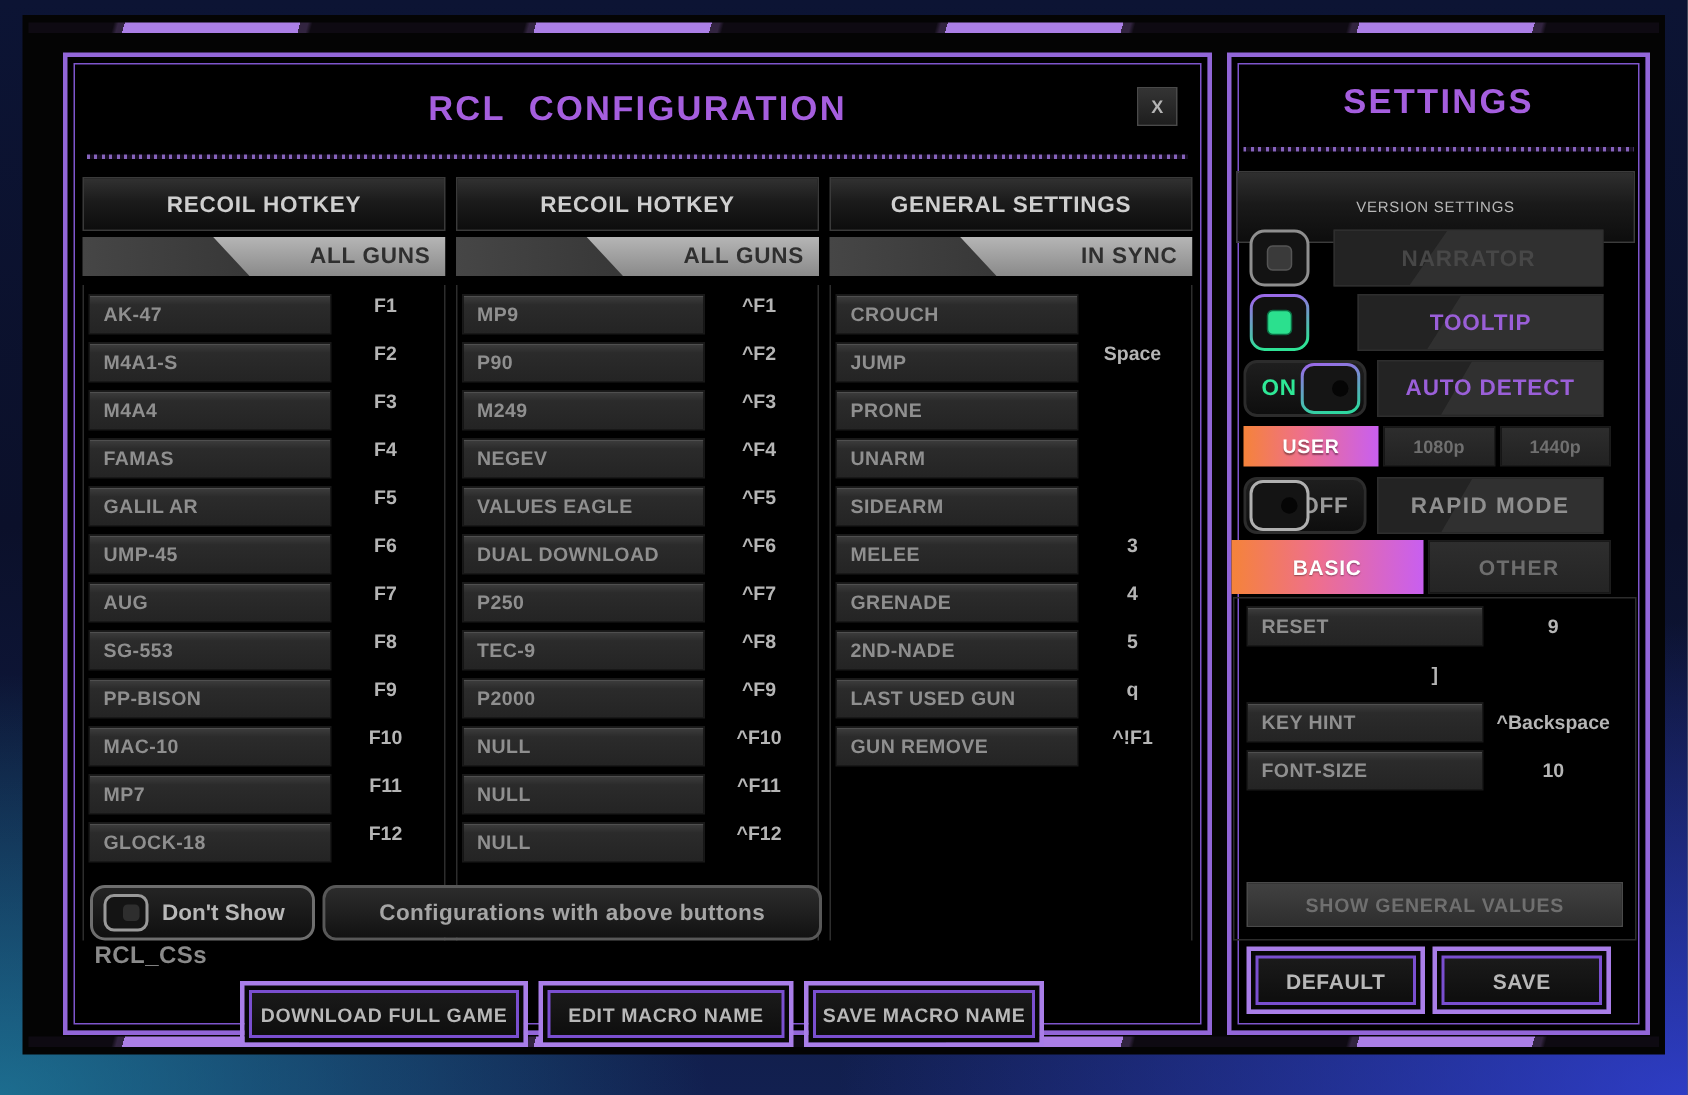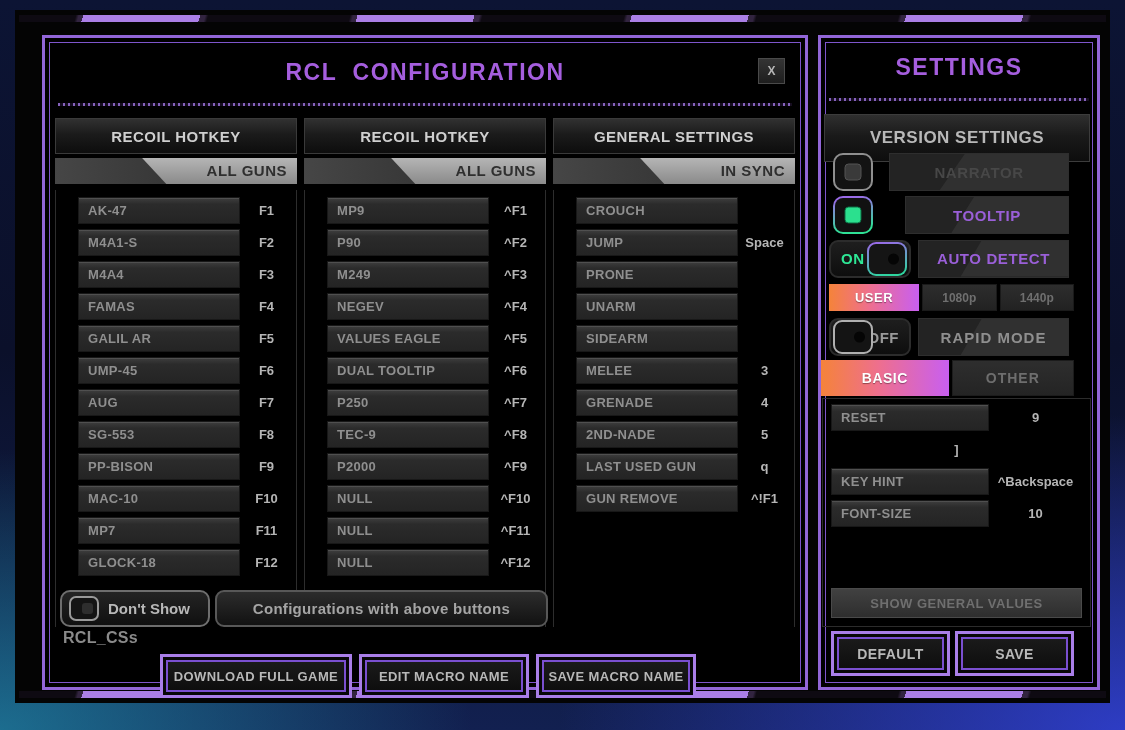--- a/index.html
+++ b/index.html
@@ -71,21 +71,21 @@
     clip-path:polygon(36% 0,100% 0,100% 100%,46% 100%);
   }
   .col-tab span{
     position:absolute; right:10px; top:0; line-height:26px;
     color:#2f2f2f; font-size:15px; font-weight:bold; letter-spacing:.5px;
   }
   .rows{
     flex:1; margin-top:6px; padding:6px 3px 0 3px;
     border-left:1px solid #2d2d2d; border-right:1px solid #2d2d2d;
   }
-  .hrow{ display:flex; align-items:center; height:28px; margin-bottom:4px;margin-left:19px; }
+  .hrow{ display:flex; height:28px; margin-bottom:4px; }
   .slot{
     width:162px; height:27px; flex:none; padding-left:9px;
     background:linear-gradient(180deg,#3e3e3e 0%,#2b2b2b 25%,#242424 100%);
     border:1px solid #181818; box-shadow:inset 0 1px 0 rgba(255,255,255,.10);
     color:#8f8f8f; font-size:13px; font-weight:bold; letter-spacing:.3px;
     display:flex; align-items:center; white-space:nowrap; overflow:hidden;
   }
   .key{
     flex:1; text-align:center; color:#b5b5b5; font-size:13px; font-weight:bold;
   }
@@ -129,21 +129,21 @@
   }
   .footer .pbtn:nth-of-type(1){ width:192px; }
   .footer .pbtn:nth-of-type(2){ width:170px; }
   .footer .pbtn:nth-of-type(3){ width:160px; }
   
   .s-content{ position:absolute; top:0; left:0; right:0; bottom:0; }
   .vs-bar{
     position:absolute; top:76px; left:3px; right:7px; height:48px;
     background:linear-gradient(180deg,#2f2f2f 0%,#1a1a1a 45%,#0d0d0d 100%);
     border:1px solid #3c3c3c;
-    color:#b8b8b8; font-size:17px; font-weight:bold; letter-spacing:.5px;
+    color:#b8b8b8; font-size:10px; font-weight:normal; letter-spacing:.5px;
     display:flex; align-items:center; justify-content:center;
   }
   .s-row{ position:absolute; left:0; right:0; display:flex; align-items:center; }
   .row-narrator{ top:114px; height:40px; padding:0 28px 0 12px; gap:16px; }
   .row-tooltip { top:157px; height:40px; padding:0 28px 0 12px; gap:32px; }
   .row-autodetect{ top:201px; height:39px; padding:0 28px 0 8px; gap:7px; }
   .row-resolution{ top:246px; height:27px; padding:0 23px 0 8px; gap:3px; }
   .row-rapid   { top:279px; height:40px; padding:0 28px 0 8px; gap:7px; }
   .sq-toggle{
     flex:none; width:40px; height:38px; border-radius:10px;
@@ -346,21 +346,21 @@
               <div class="slot">NEGEV</div>
               <div class="key">^F4</div>
             </div>
 
             <div class="hrow">
               <div class="slot">VALUES EAGLE</div>
               <div class="key">^F5</div>
             </div>
 
             <div class="hrow">
-              <div class="slot">DUAL TOOLTIP</div>
+              <div class="slot">DUAL DOWNLOAD</div>
               <div class="key">^F6</div>
             </div>
 
             <div class="hrow">
               <div class="slot">P250</div>
               <div class="key">^F7</div>
             </div>
 
             <div class="hrow">
               <div class="slot">TEC-9</div>

